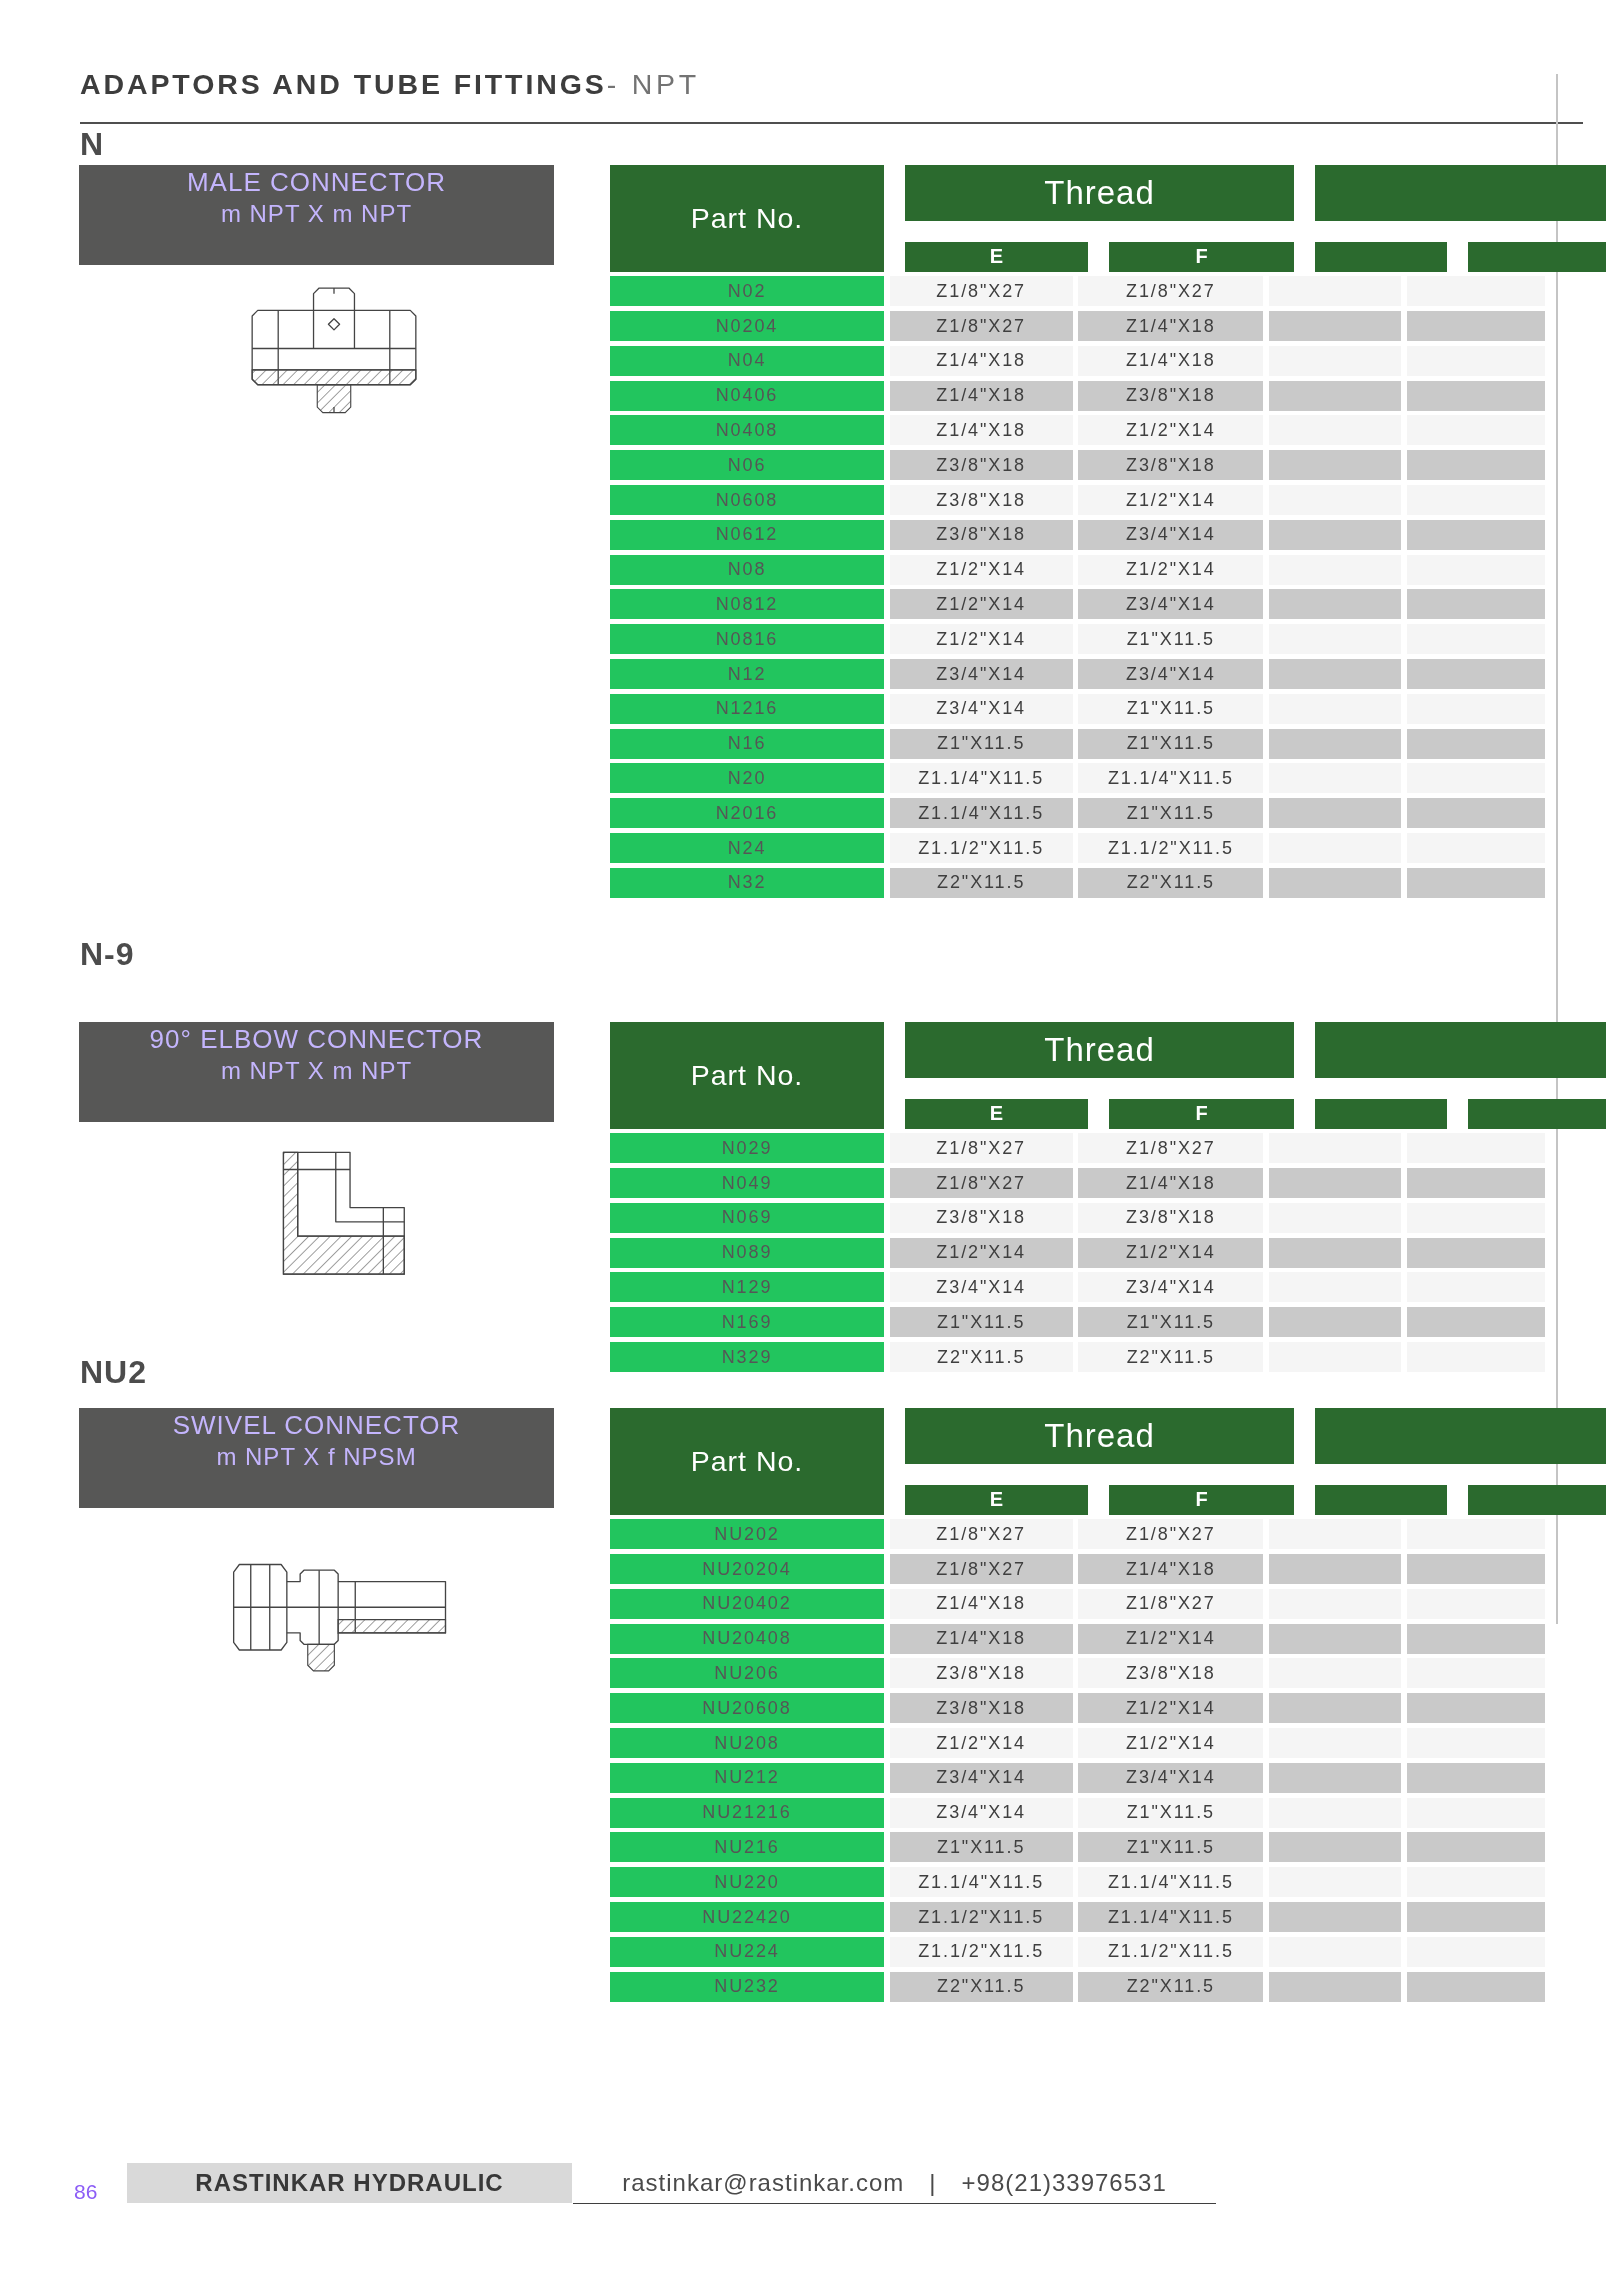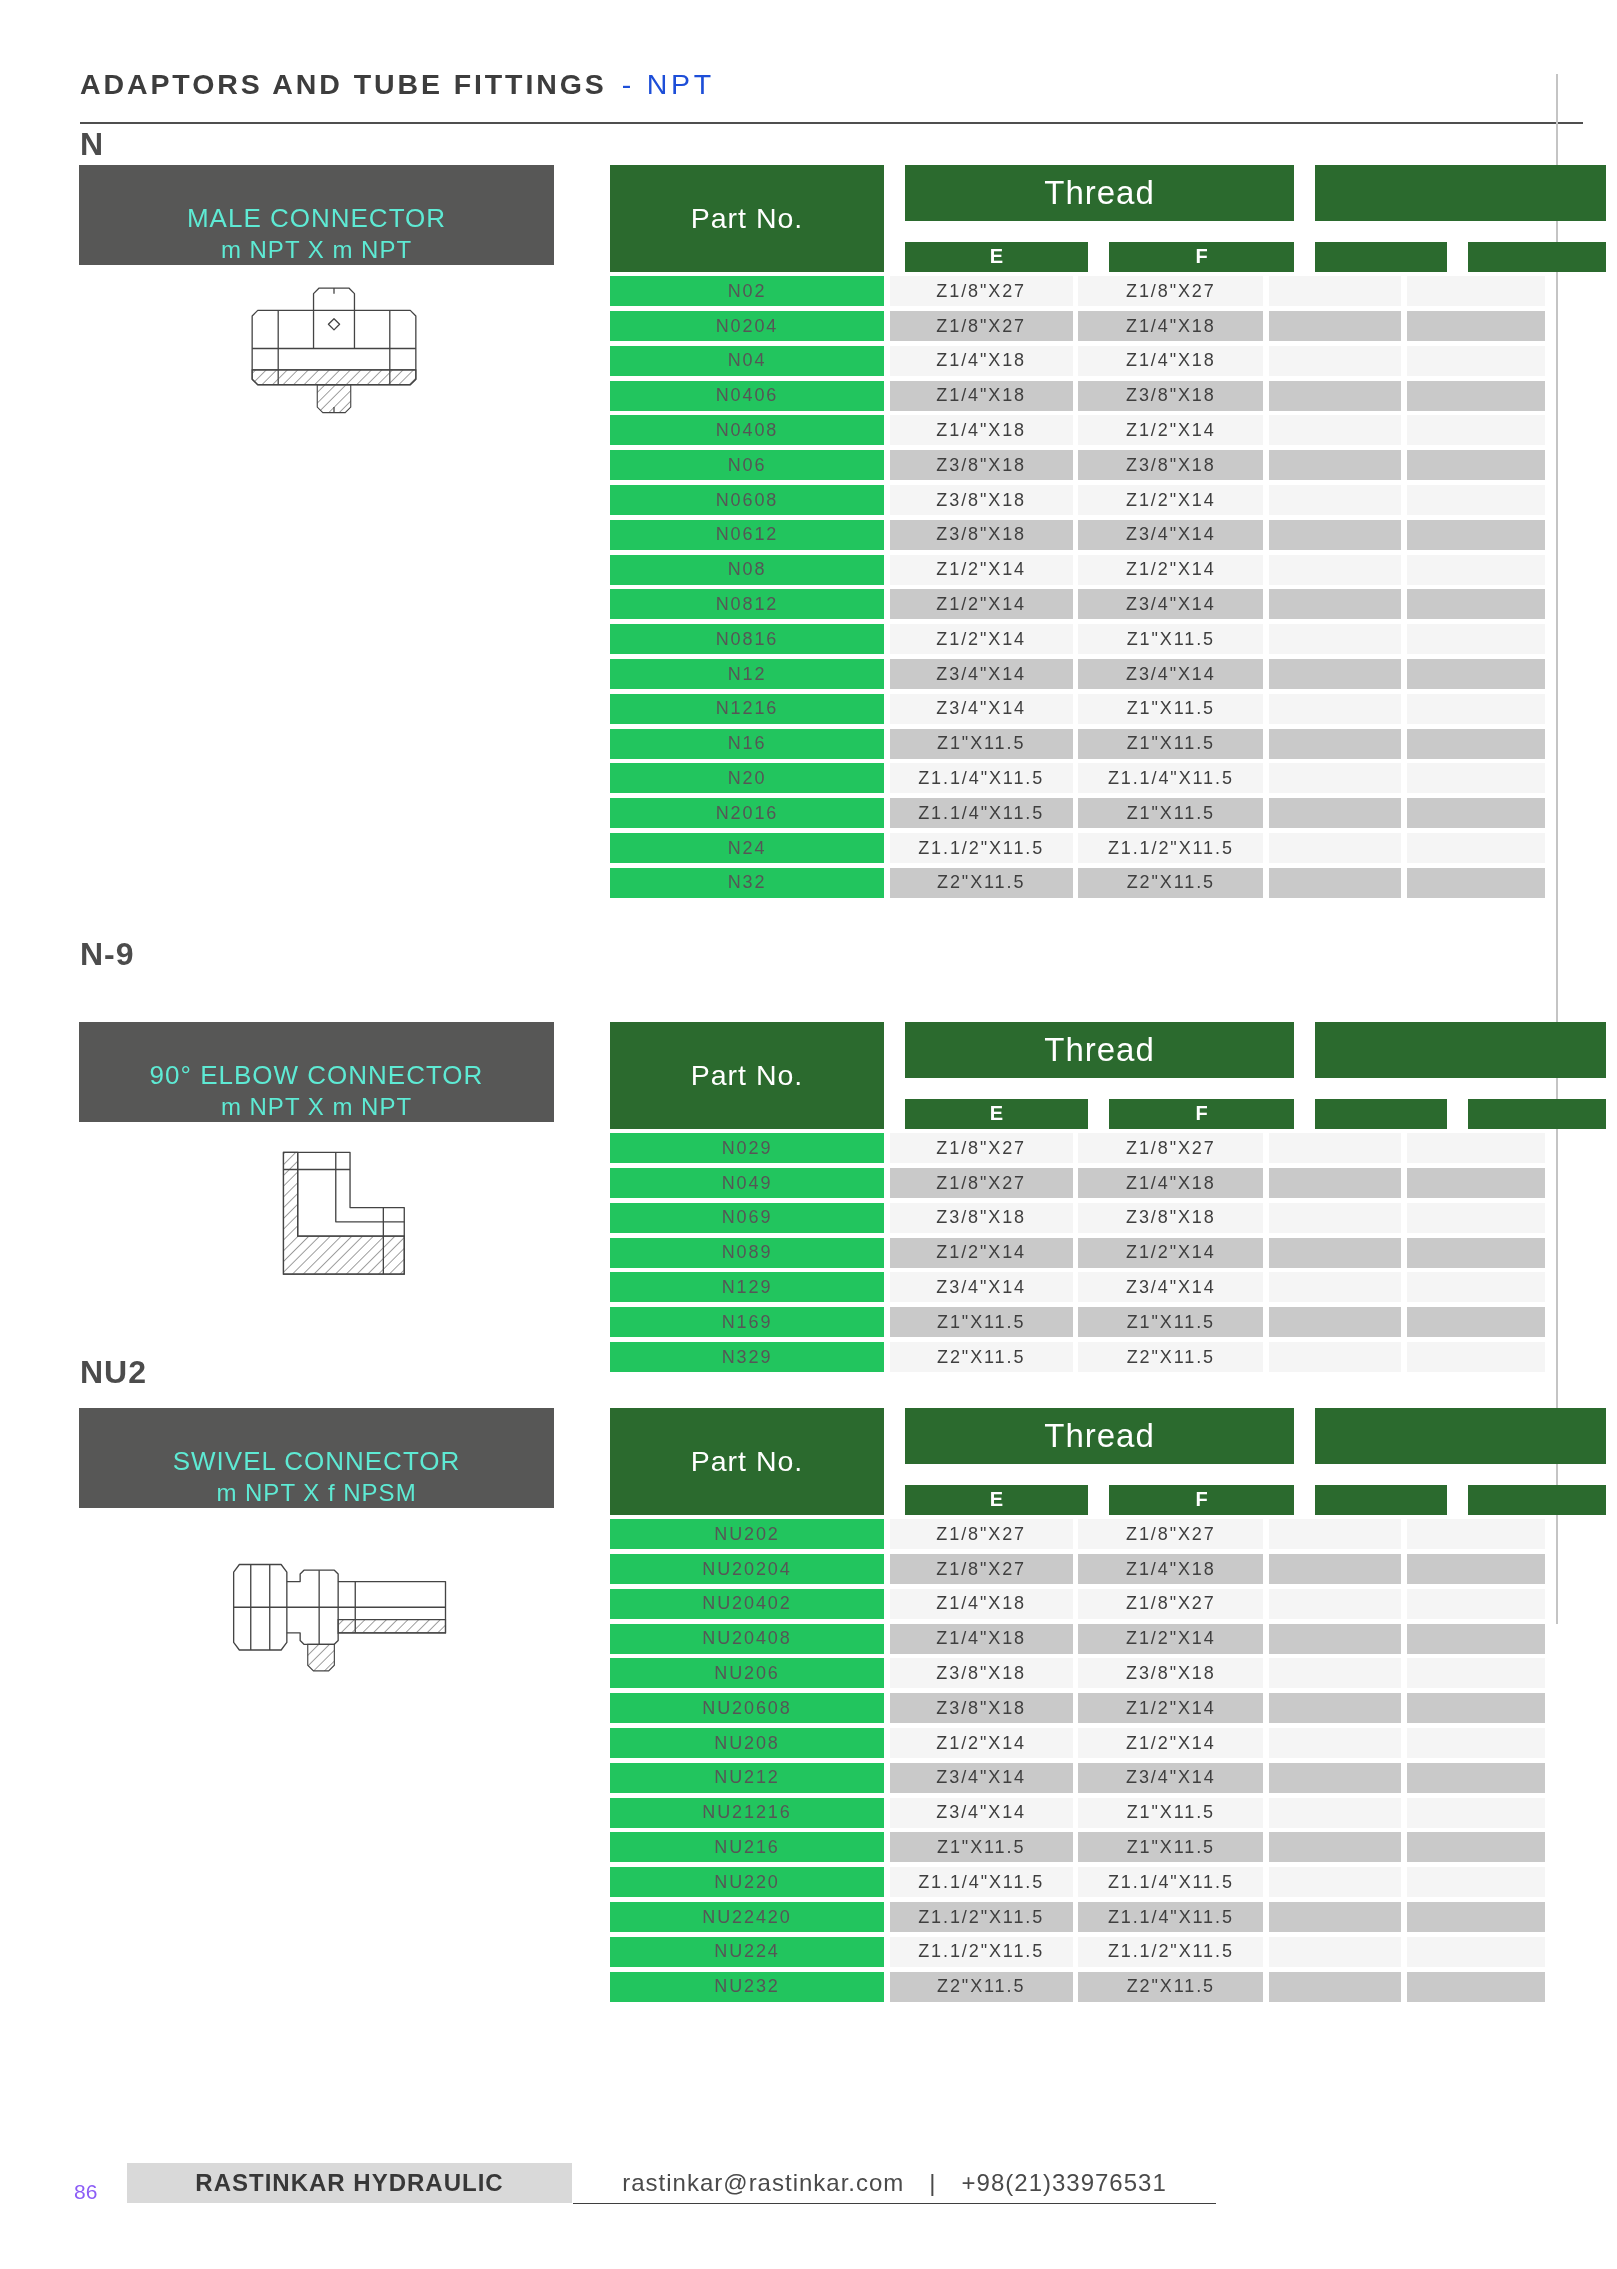--- a/index.html
+++ b/index.html
@@ -2,30 +2,30 @@
 <html style="font-size:15px"><head>
 <meta charset="utf-8">
 <style>
   html,body{margin:0;padding:0;background:#ffffff;}
   .page{position:relative;width:1618px;height:2269px;background:#ffffff;overflow:hidden;
         font-family:"Liberation Sans", sans-serif;}
 
   
   .title{position:absolute;left:80px;top:68px;font-size:28.5px;font-weight:700;
          letter-spacing:2.9px;color:#3d3d3d;white-space:nowrap;}
-  .title .suffix{font-weight:400;color:#1d4ed8;margin-left:15px;letter-spacing:3.8px;}
+  .title .suffix{font-weight:400;color:#737373;letter-spacing:3.8px;}
   .rule{position:absolute;left:80px;top:122px;width:1503px;height:1.9px;background:#4f4f4f;}
   .vline{position:absolute;left:1556px;top:74px;width:1.9px;height:1550px;background:#c4c4c4;}
 
   
   .sec-heading{position:absolute;left:80px;font-size:32px;font-weight:700;color:#4c4c4c;letter-spacing:1px;}
   .section{position:absolute;left:79px;width:1469px;}
 
   .product-box{position:absolute;left:0;top:0;width:475px;height:100px;background:#575756;
-               color:#5eead4;display:flex;flex-direction:column;align-items:center;justify-content:flex-end;}
+               color:#c4b5fd;display:flex;flex-direction:column;align-items:center;justify-content:flex-start;}
   .product-box .l1{font-size:26px;letter-spacing:1px;line-height:34px;}
   .product-box .l2{font-size:24px;letter-spacing:1px;line-height:30px;}
 
   .diagram{position:absolute;}
   .diagram svg{display:block;}
 
   
   .tgrid{position:absolute;left:531px;top:0;width:934px;}
   .thead{display:grid;grid-template-columns:274px 183px 185px 132px 138px;column-gap:5.7px;
          grid-template-rows:56px 29.5px;row-gap:4.8px;gap:21px;}

